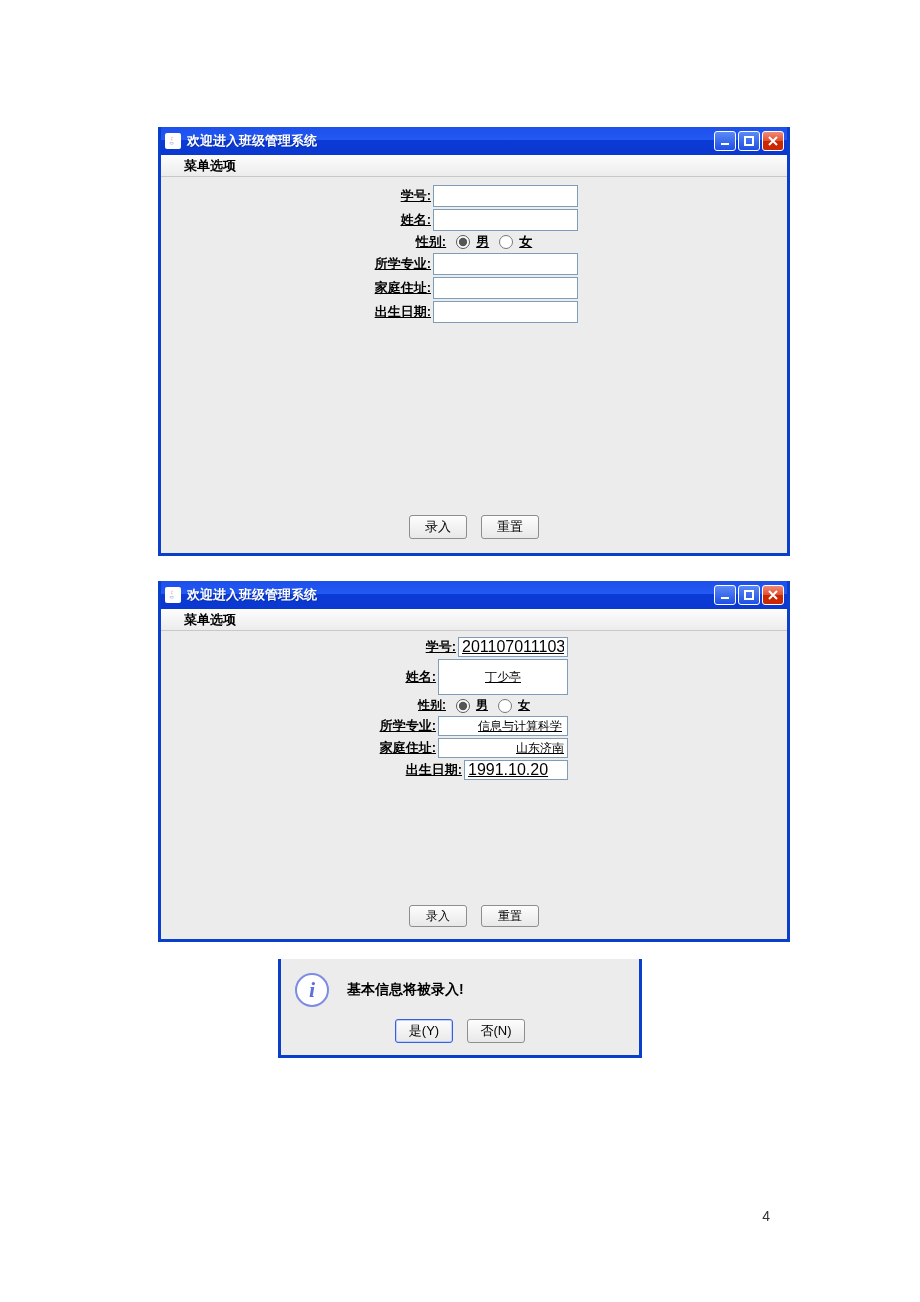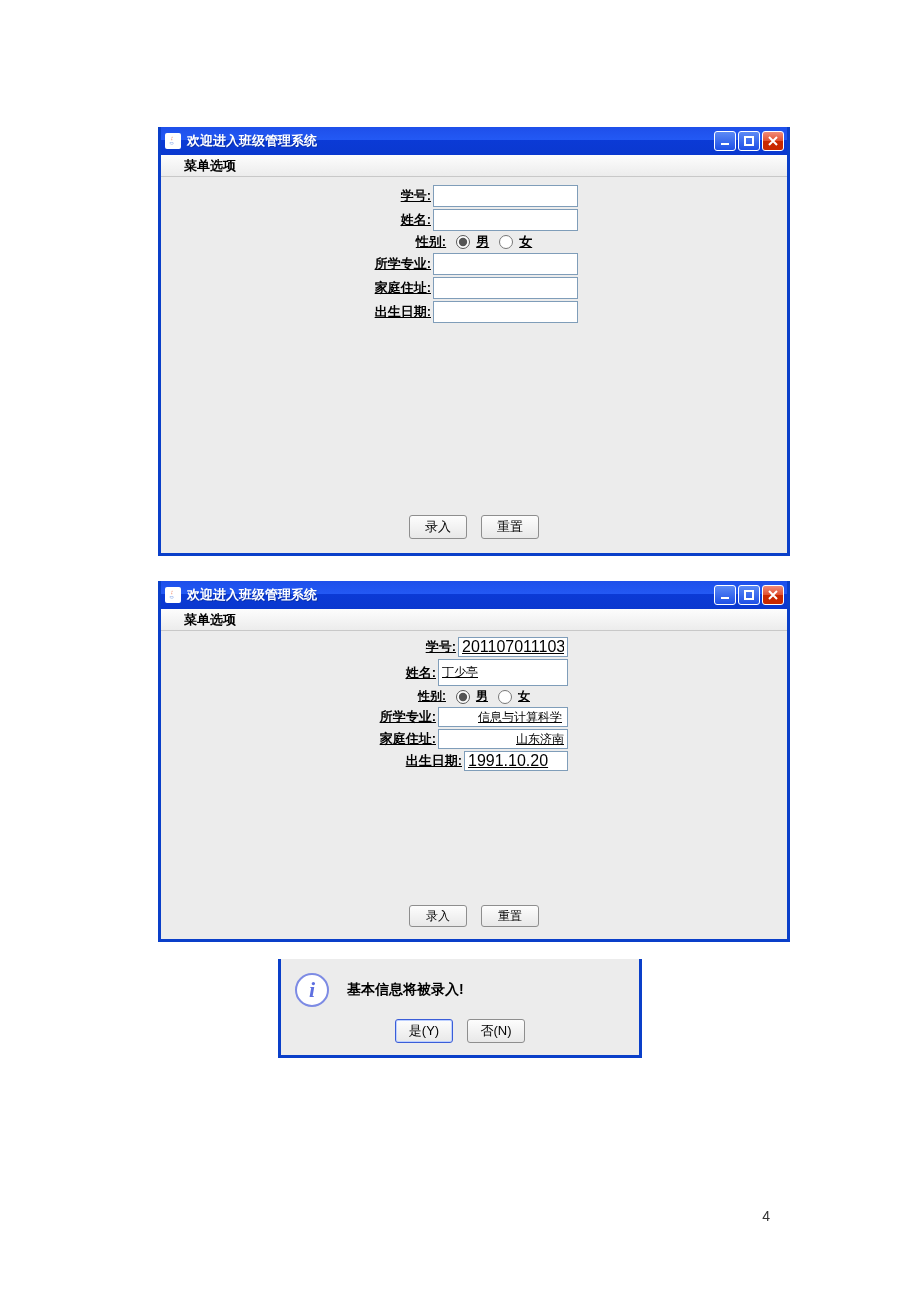--- a/index.html
+++ b/index.html
@@ -277,21 +277,21 @@
       <span>菜单选项</span>
     </div>
   <div class="client" style="height:308px;">
     <div class="form" style="width:220px; top:4px;">
       <div class="row">
           <label>学号:</label>
           <input class="txt" style="width: 110px; height: 20px; font-size: 16px;" value="201107011103">
         </div>
       <div class="row">
           <label>姓名:</label>
-          <input class="txt" style="width: 130px; height: 27px; font-size: 12px;" value="丁少亭">
+          <input class="txt" style="width: 130px; height: 36px; font-size: 12px; text-align: center;" value="丁少亭">
         </div>
       <div class="row radio-row" style="font-size:12px;">
         <span>性别:</span>
         <input type="radio" checked="" style="">
           <span>男</span>
         <input type="radio" style="">
           <span>女</span>
       </div>
       <div class="row">
           <label>所学专业:</label>

